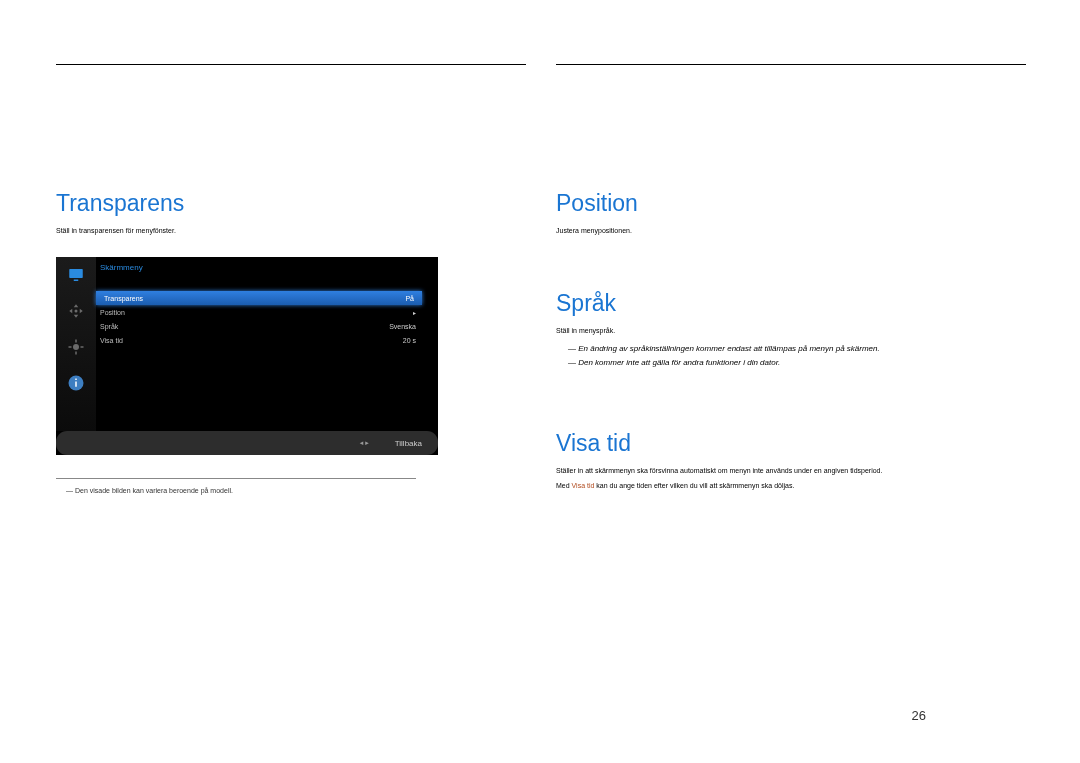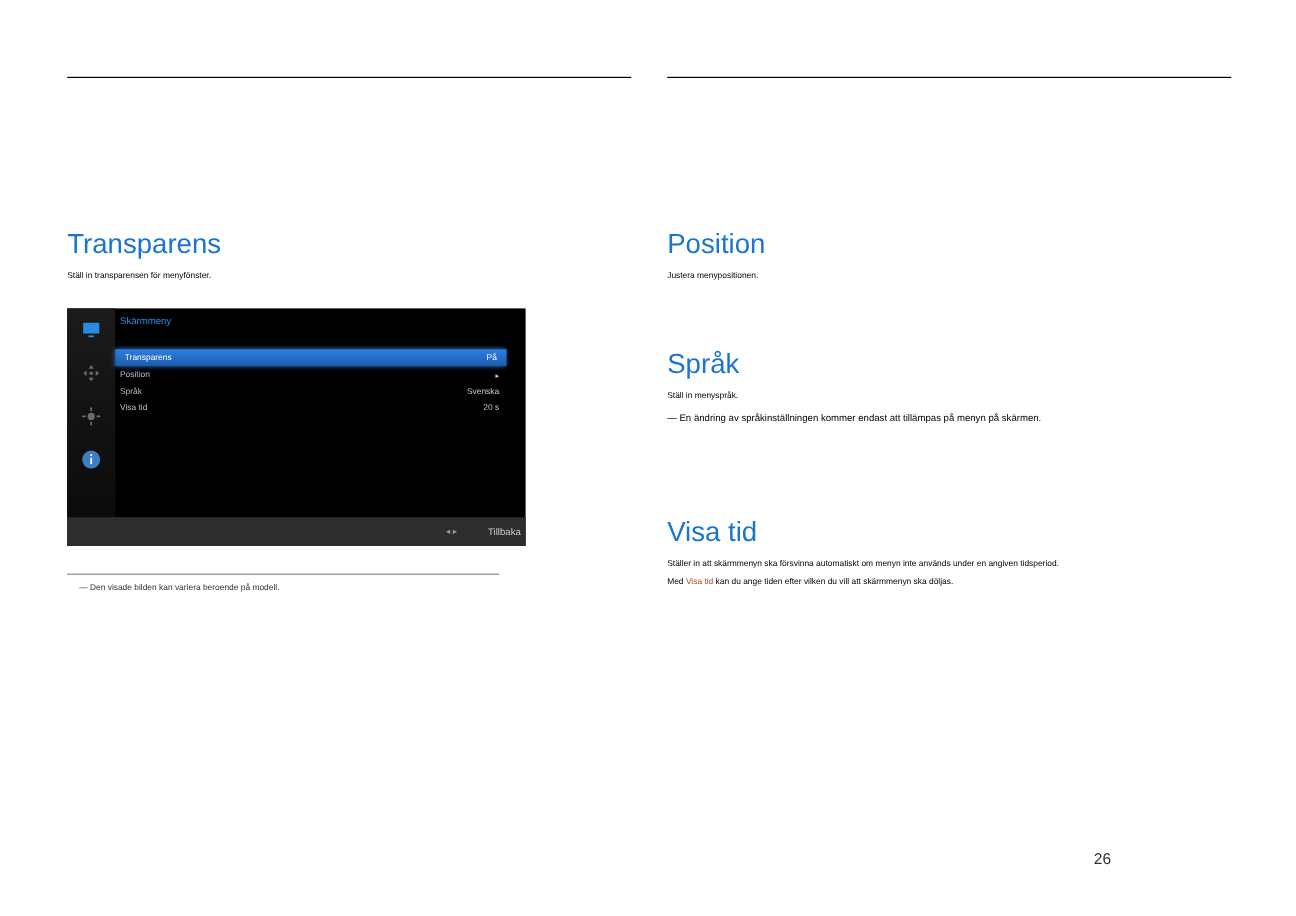--- a/index.html
+++ b/index.html
@@ -42,21 +42,21 @@
   .sec-transparens { top: 190px; }
   .osd-wrap { top: 257px; left: 56px; position: absolute; }
   .foot-hr { position: absolute; left: 56px; top: 478px; width: 360px; border-top: 1px solid #888; height: 0; }
   .foot-note { position: absolute; left: 66px; top: 487px; font-size: 7px; color: #333; }
 
   
   .sec-position { top: 190px; }
   .sec-language { top: 290px; }
   .sec-visatid { top: 430px; }
 
-  .note-line { font-size: 8px; line-height: 1.8; }
+  .note-line { font-size: 8px; margin-left: 12px; line-height: 1.8; font-style: italic; }
   .highlight { color: #B04A1E; }
 
   
   .osd {
     width: 382px;
     height: 198px;
     background: #000;
     position: relative;
     font-family: Arial, sans-serif;
   }
@@ -121,22 +121,23 @@
   .osd .bottombar {
     position: absolute;
     left: 0; right: 0; bottom: 0;
     height: 24px;
     background: #2d2d2d;
     color: #ccc;
     font-size: 8px;
     display: flex;
     align-items: center;
     justify-content: flex-end;
-    padding-right: 4px;
+    padding-right: 16px;
     gap: 26px;
+    border-radius: 11px;
   }
   .osd .bottombar .nav { color: #9a9a9a; font-size: 7px; }
 
   .page-number {
     position: absolute;
     right: 54px;
     bottom: 40px;
     font-size: 13px;
     color: #333;
     margin-left: 48px;
@@ -228,20 +229,21 @@
 
   <div class="col-right sec-position">
     <h2 class="section">Position</h2>
     <div class="desc">Justera menypositionen.</div>
   </div>
 
   <div class="col-right sec-language">
     <h2 class="section">Språk</h2>
     <div class="desc">Ställ in menyspråk.</div>
     <div class="note-line">― En ändring av språkinställningen kommer endast att tillämpas på menyn på skärmen.</div>
+    <div class="note-line">― Den kommer inte att gälla för andra funktioner i din dator.</div>
   </div>
 
   <div class="col-right sec-visatid">
     <h2 class="section">Visa tid</h2>
     <div class="desc">Ställer in att skärmmenyn ska försvinna automatiskt om menyn inte används under en angiven tidsperiod.</div>
     <div class="desc">
       <span>Med </span><span class="highlight">Visa tid</span><span> kan du ange tiden efter vilken du vill att skärmmenyn ska döljas.</span>
     </div>
   </div>
 

